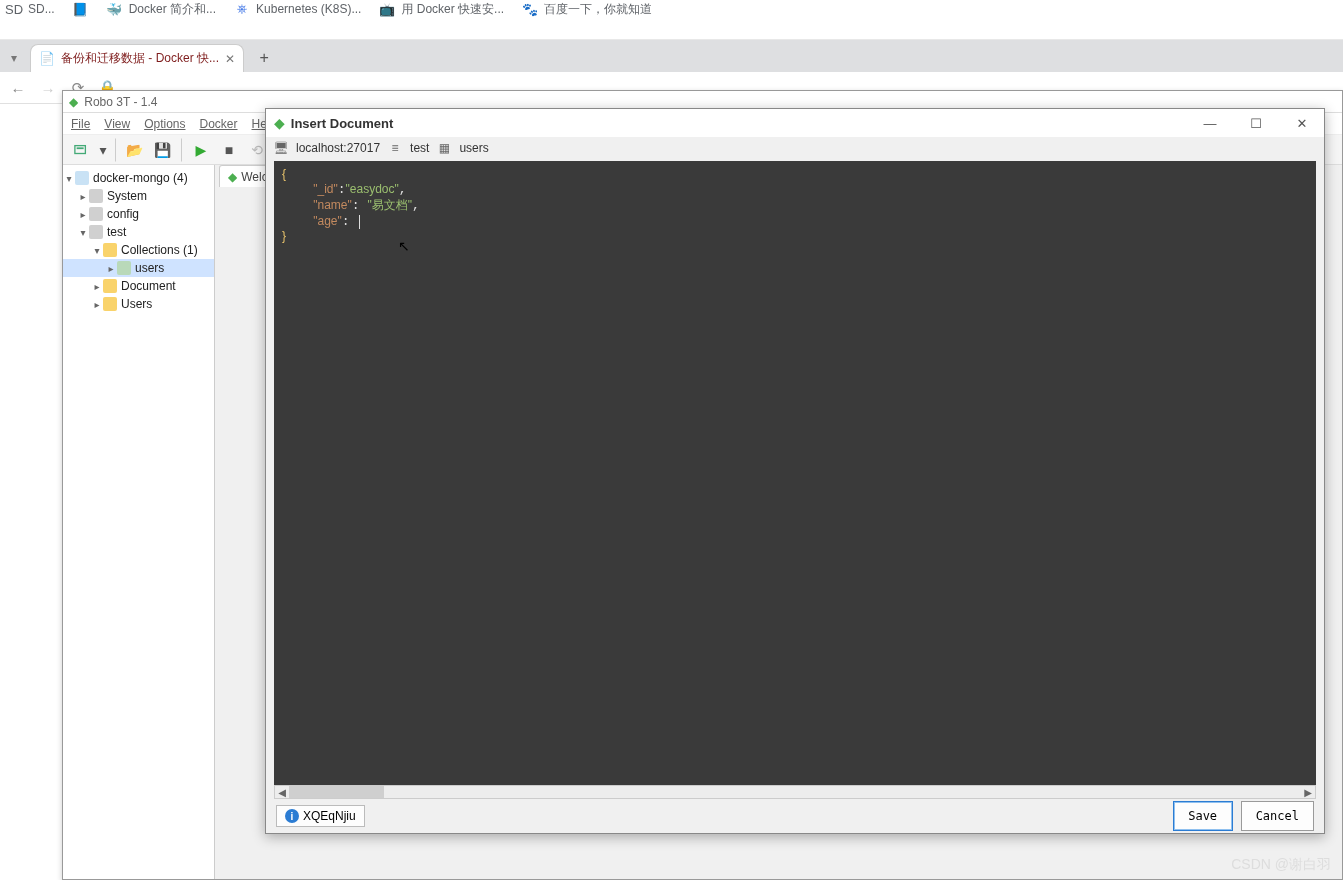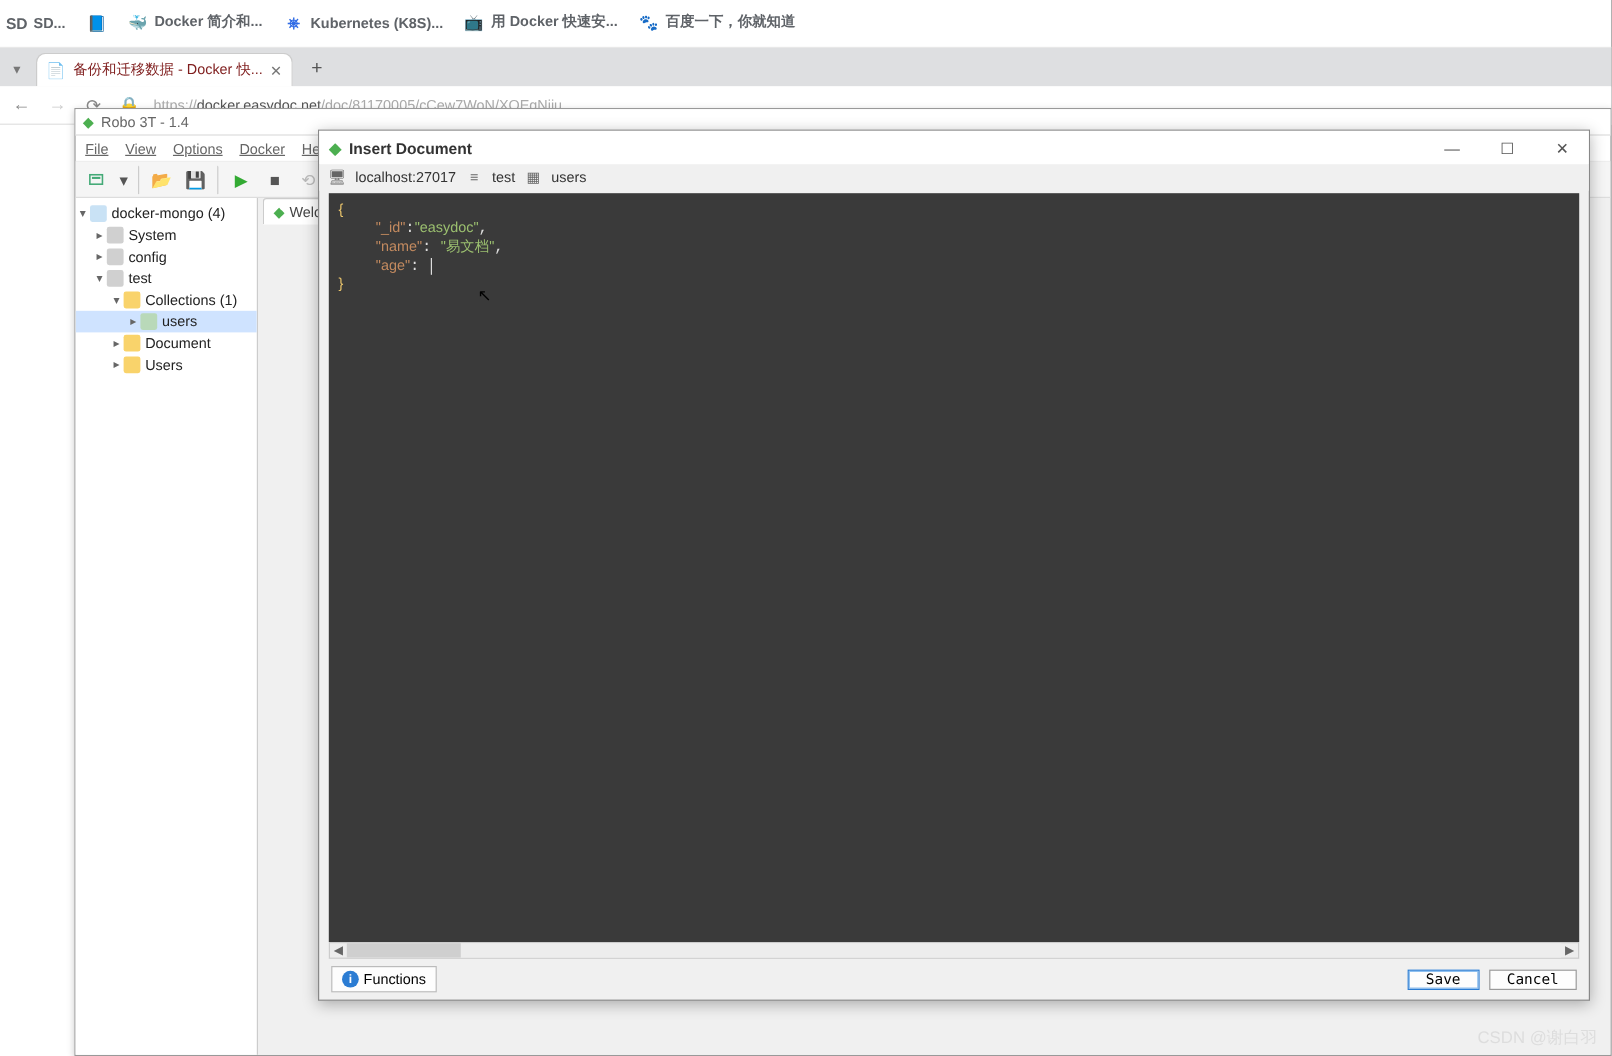--- a/index.html
+++ b/index.html
@@ -1,19 +1,19 @@
 <!DOCTYPE html>
 <html><head>
 <meta charset="utf-8">
 <style>
 * { margin:0; padding:0; box-sizing:border-box; font-family:"Microsoft YaHei",Arial,sans-serif; font-size:12px; }
 body { width:1343px; height:880px; background:#fff; overflow:hidden; position:relative; }
 
 
-.bookmarks-bar { height:40px; display:flex; align-items:flex-end; padding:12px 6px; gap:18px; border-bottom:1px solid #e8e8e8;font-weight:bold; }
+.bookmarks-bar { height:40px; display:flex; align-items:flex-start; padding:1px 6px; gap:18px; border-bottom:1px solid #e8e8e8; }
 .bm-item { display:flex; align-items:center; gap:6px; color:#5f6368; cursor:pointer; font-size:13px; }
 .bm-ico { width:16px; height:16px; display:inline-flex; align-items:center; justify-content:center; font-size:13px; }
 
 .tab-strip { height:32px; background:#dedfe1; display:flex; align-items:flex-end; padding-left:2px; }
 .nav-back-mini { width:24px; height:28px; display:flex; align-items:center; justify-content:center; color:#777; }
 .browser-tab { height:28px; background:#fff; border-radius:8px 8px 0 0; display:flex; align-items:center; padding:0 8px; gap:6px; min-width:190px; border:1px solid #ccc; border-bottom:none; margin-left:4px;}
 .browser-tab .title { flex:1; color:#7f1d1d; font-size:12px; white-space:nowrap; overflow:hidden; text-overflow:ellipsis;}
 .browser-tab .x { color:#777; cursor:pointer; }
 .new-tab { width:28px; height:28px; display:flex; align-items:center; justify-content:center; color:#555; font-size:16px; margin-left:6px; cursor:pointer;}
 
@@ -70,21 +70,21 @@
 
 .hscroll { height:14px; background:#ededed; border:1px solid #ccc; display:flex; align-items:center;}
 .hscroll .arrow { width:14px; text-align:center; color:#666; font-size:10px; cursor:pointer;}
 .hscroll .track { flex:1; height:12px; background:#ededed; position:relative;}
 .hscroll .thumb { position:absolute; left:0; top:0; width:95px; height:12px; background:#cfcfcf;}
 
 .dlg-footer { height:34px; display:flex; align-items:center; padding:0 10px; gap:8px;}
 .validate-btn { display:flex; align-items:center; gap:4px; height:22px; padding:0 8px; background:#fdfdfd; border:1px solid #bbb; cursor:pointer; font-family:Consolas,monospace;}
 .validate-btn .ico { width:14px; height:14px; border-radius:50%; background:#2b7cd3; color:#fff; display:flex; align-items:center; justify-content:center; font-size:10px; font-weight:bold;}
 .spacer { flex:1; }
-.dlg-btn { min-width:60px; height:17px; padding:0 14px; background:#fdfdfd; border:1px solid #9a9a9a; cursor:pointer; font-family:Consolas,monospace;}
+.dlg-btn { min-width:60px; height:30px; padding:0 14px; background:#fdfdfd; border:1px solid #9a9a9a; cursor:pointer; font-family:Consolas,monospace;}
 .dlg-btn.primary { border:1px solid #2b7cd3; box-shadow:inset 0 0 0 1px #8fc0ef;}
 
 .mouse-cursor { position:absolute; left:398px; top:238px; font-size:14px; color:#000; pointer-events:none;}
 
 .watermark { position:absolute; right:12px; bottom:6px; color:#ddd; font-size:14px;}
 </style>
 </head>
 <body>
 
 <div class="bookmarks-bar">
@@ -121,23 +121,20 @@
     <span class="x">✕</span>
   </div>
   <div class="new-tab">+</div>
 </div>
 
 <div class="addr-bar">
   <span class="nav-btn">←</span>
   <span class="nav-btn" style="color:#ccc">→</span>
   <span class="nav-btn">⟳</span>
   <span class="nav-btn">🔒</span>
-  <span class="url-text">
-    <span>https://</span><span class="dark">docker.easydoc.net</span><span>/doc/81170005/cCew7WoN/XQEqNjiu</span>
-  </span>
 </div>
 
 <div class="robo-window">
   <div class="robo-title">
     <span class="ico">◆</span>
     <span class="txt">Robo 3T - 1.4</span>
   </div>
   <div class="robo-menu">
     <span>File</span>
     <span>View</span>
@@ -241,21 +238,21 @@
       <span class="arrow">◀</span>
       <div class="track">
           <div class="thumb"></div>
         </div>
       <span class="arrow">▶</span>
     </div>
   </div>
   <div class="dlg-footer">
     <button class="validate-btn">
       <span class="ico">i</span>
-      <span>Functions</span>
+      <span>XQEqNjiu</span>
     </button>
     <div class="spacer"></div>
     <button class="dlg-btn primary">Save</button>
     <button class="dlg-btn">Cancel</button>
   </div>
 </div>
 
 <div class="mouse-cursor">↖</div>
 <div class="watermark">CSDN @谢白羽</div>
 

